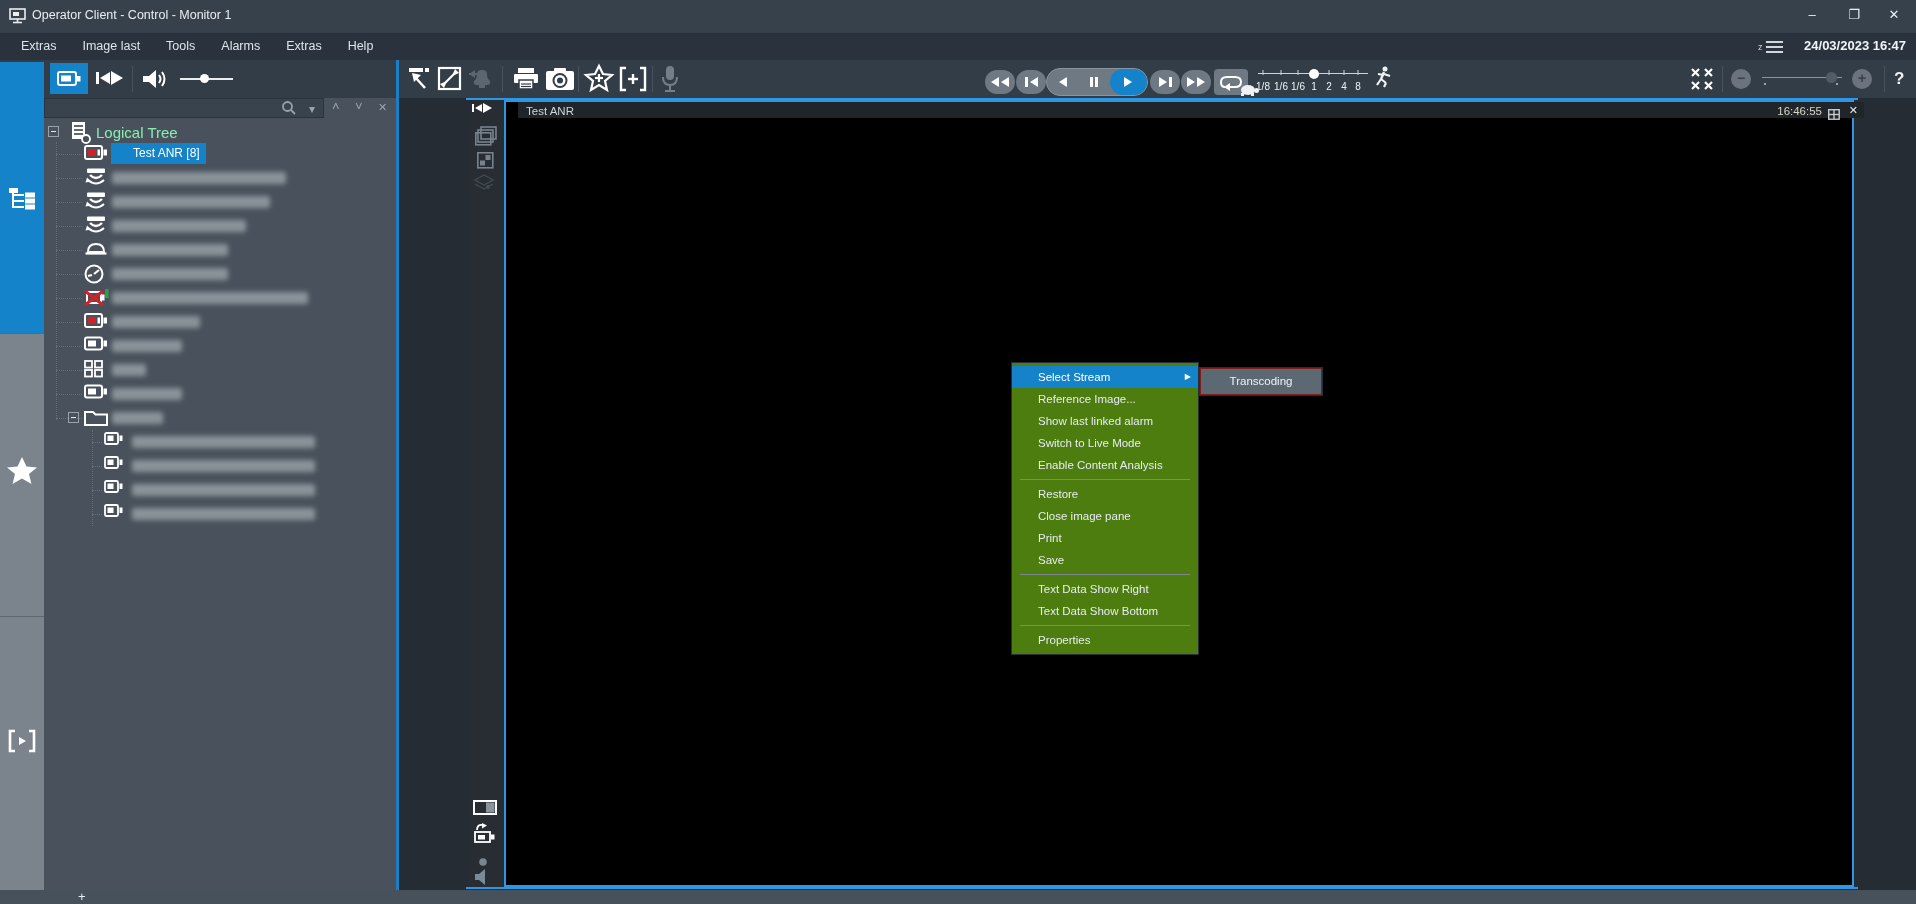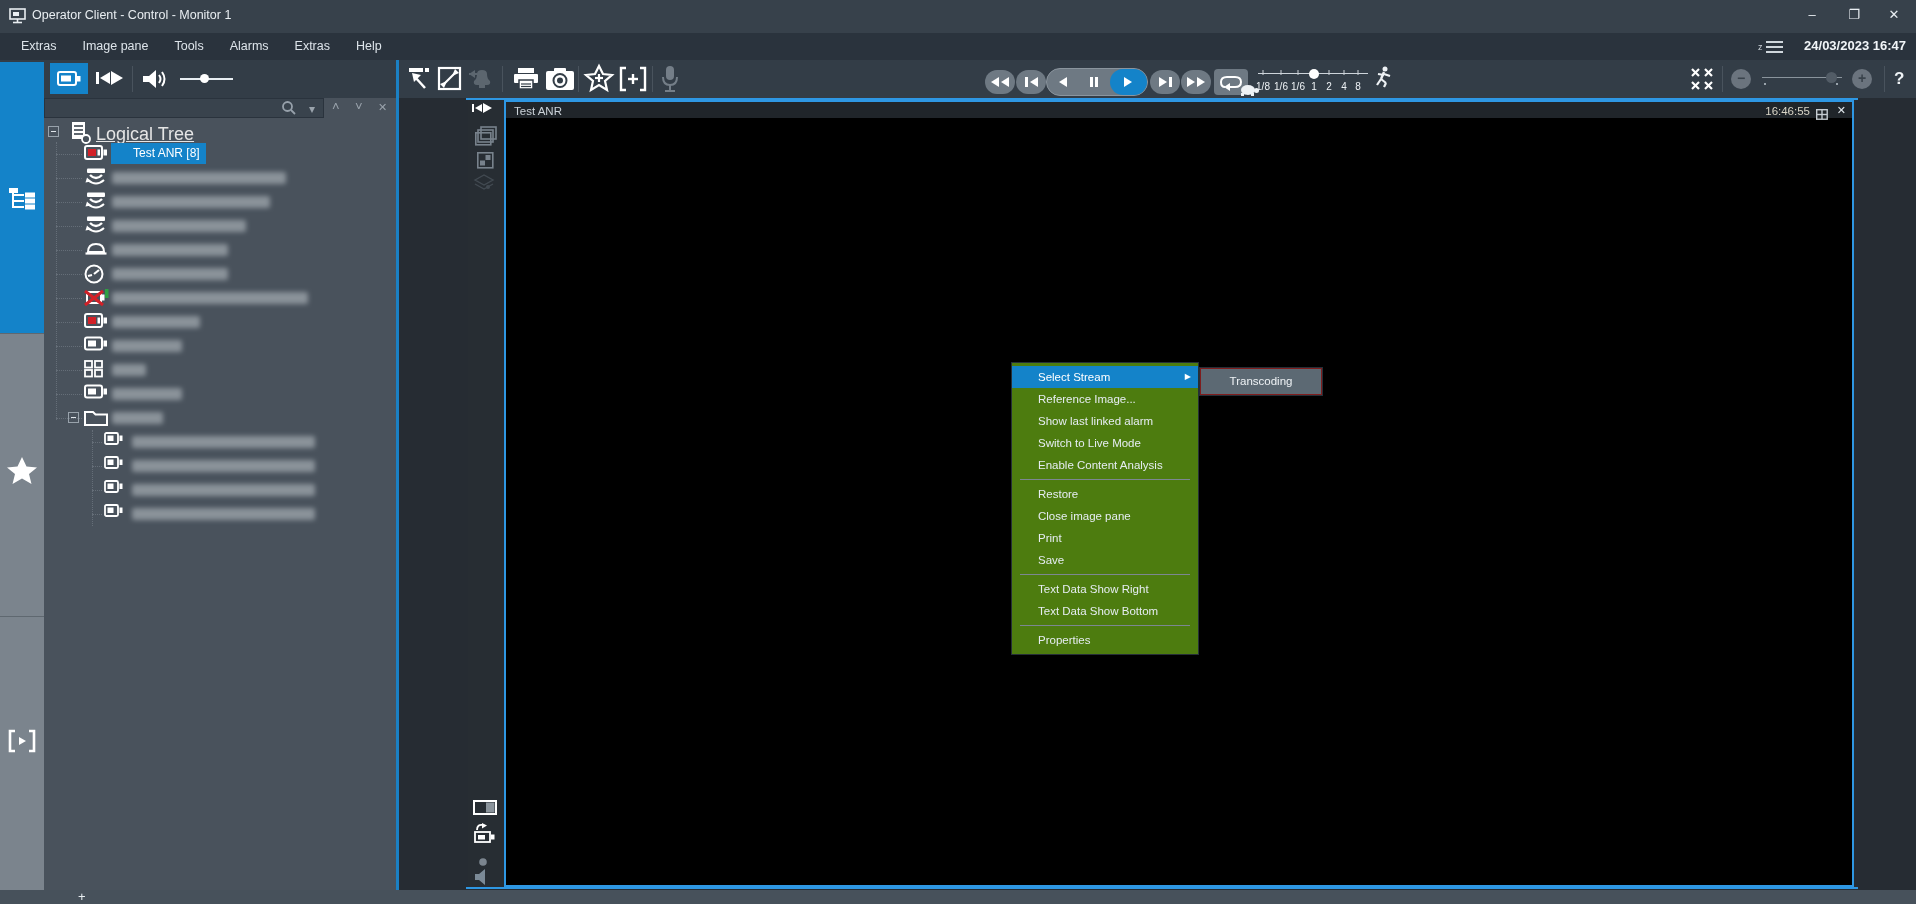--- a/index.html
+++ b/index.html
@@ -27,29 +27,29 @@
   .srch-ic{position:absolute;top:2px;color:#9aa3ac;font-size:12px;}
   .guide{position:absolute;border-left:1px dotted #7c868f;opacity:.55;width:0;}
   .tree-row{position:absolute;left:0;width:352px;height:24px;}
   .tree-ic{position:absolute;top:2px;width:24px;height:20px;}
   .tree-ic svg{display:block;}
   .redacted{position:absolute;top:6px;height:12px;background:#a9b1b7;border-radius:2px;filter:blur(2.5px);opacity:.68;}
   .sel-label{position:absolute;top:1px;height:21px;line-height:21px;background:#1483c9;color:#fff;font-size:12px;padding:0 6px;}
   .expander{position:absolute;width:11px;height:11px;border:1px solid #98a2ab;top:6px;}
   .expander i{position:absolute;left:2px;top:4px;width:5px;height:1px;background:#dfe5ea;}
   .stub{position:absolute;border-top:1px dotted #7c868f;opacity:.55;height:0;top:12px;}
-  #root-label{position:absolute;left:94px;top:4px;color:#e5e5e5;font-size:18px;text-decoration:underline;}
+  #root-label{position:absolute;left:94px;top:4px;color:#86efac;font-size:15px;}
   
   #splitter{left:396px;top:60px;width:3px;height:830px;background:#1b80c3;}
   #main-top-line{left:466px;top:98px;width:1392px;height:2px;background:#2e97e3;}
   #main-bottom-line{left:466px;top:887px;width:1392px;height:2px;background:#2e97e3;}
   #pane-strip{left:468px;top:100px;width:36px;height:787px;background:#272d33;}
   .strip-ic{position:absolute;left:7px;}
   #video-pane{left:504px;top:100px;width:1350px;height:787px;border:2px solid #2e97e3;background:#000;}
-  #pane-header{position:absolute;left:0;top:0;width:100%;height:16px;background:#20252a;color:#ccd3d9;}
+  #pane-header{position:absolute;left:12px;top:0;width:100%;height:16px;background:#20252a;color:#ccd3d9;}
   #pane-title{position:absolute;left:8px;top:3px;font-size:11.5px;}
   #pane-time{position:absolute;right:42px;top:3px;font-size:11.5px;color:#d8d4c6;}
   
   #ctx{left:1011px;top:362px;width:188px;background:#4d7c0f;border:1px solid #262f37;padding:3px 0;}
   .ctx-item{position:relative;height:22px;line-height:22px;padding-left:26px;font-size:11.5px;color:#e6edf2;}
   .ctx-item.hl{background:#1483c9;color:#fff;}
   .ctx-arrow{position:absolute;right:7px;top:0;font-size:8px;line-height:22px;}
   .ctx-sep{height:1px;background:#7c8791;margin:3px 8px;}
   #submenu{left:1199px;top:367px;width:124px;background:#7f1d1d;border:1px solid #262f37;padding:1px;}
   .sub-item{height:25px;line-height:25px;text-align:center;font-size:11.5px;color:#eef2f5;}
@@ -88,21 +88,21 @@
     </span>
     <span class="title">Operator Client - Control - Monitor 1</span>
     <span class="winbtn" style="right:84px;">–</span>
     <span class="winbtn" style="right:42px;">❐</span>
     <span class="winbtn" style="right:2px;">✕</span>
   </div>
 
   <div class="abs" id="menubar">
     <div id="menubar-items">
         <span class="menu-item">Extras</span>
-        <span class="menu-item">Image pane</span>
+        <span class="menu-item">Image last</span>
         <span class="menu-item">Tools</span>
         <span class="menu-item">Alarms</span>
         <span class="menu-item">Extras</span>
         <span class="menu-item">Help</span>
       </div>
     <span class="abs" style="right:132px;top:5px;">
       <svg width="26" height="18">
           <text x="0" y="12" font-size="9" fill="#cfd6dc">z</text>
           <line x1="8" y1="4" x2="25" y2="4" stroke="#cfd6dc" stroke-width="2"></line>
           <line x1="8" y1="9" x2="25" y2="9" stroke="#cfd6dc" stroke-width="2"></line>

